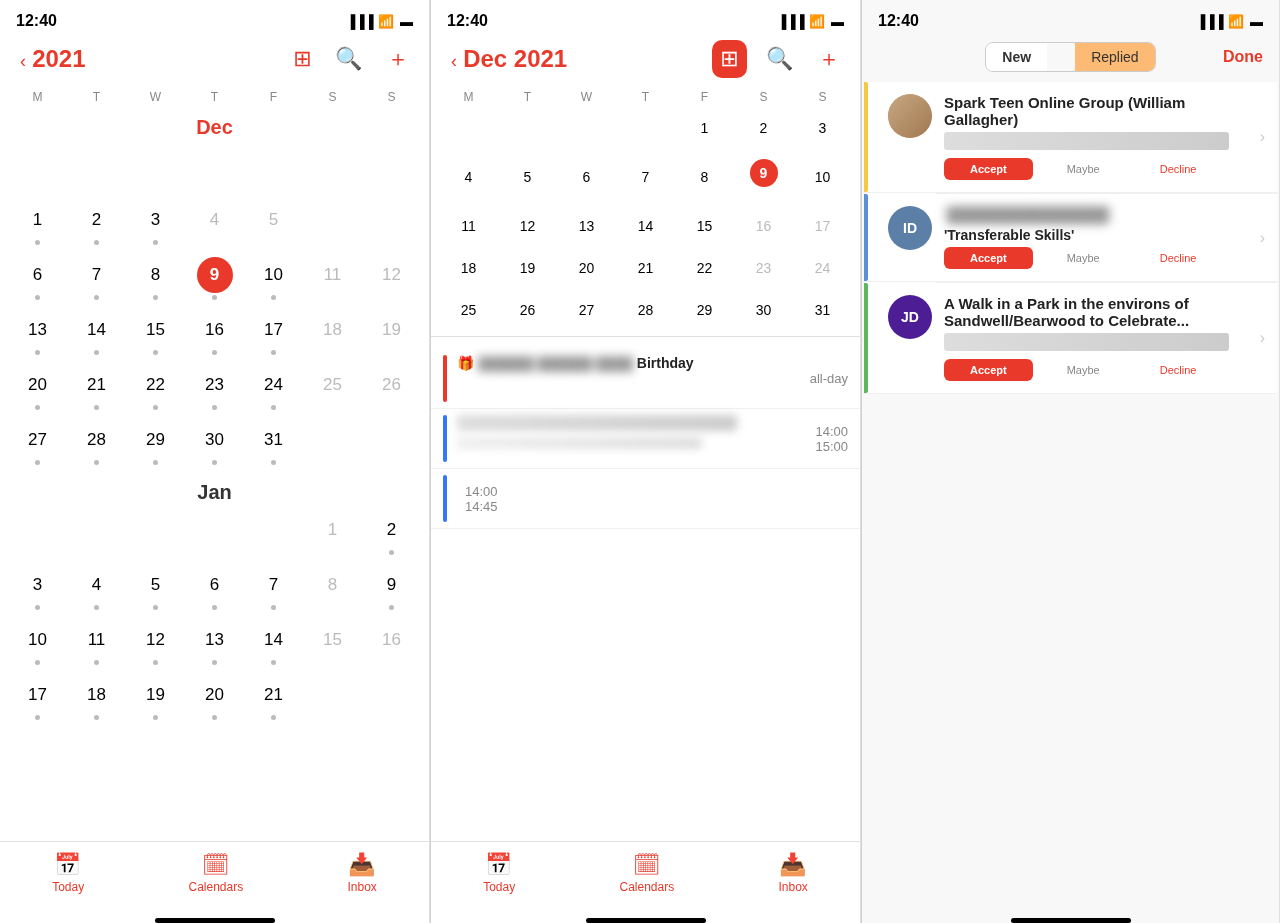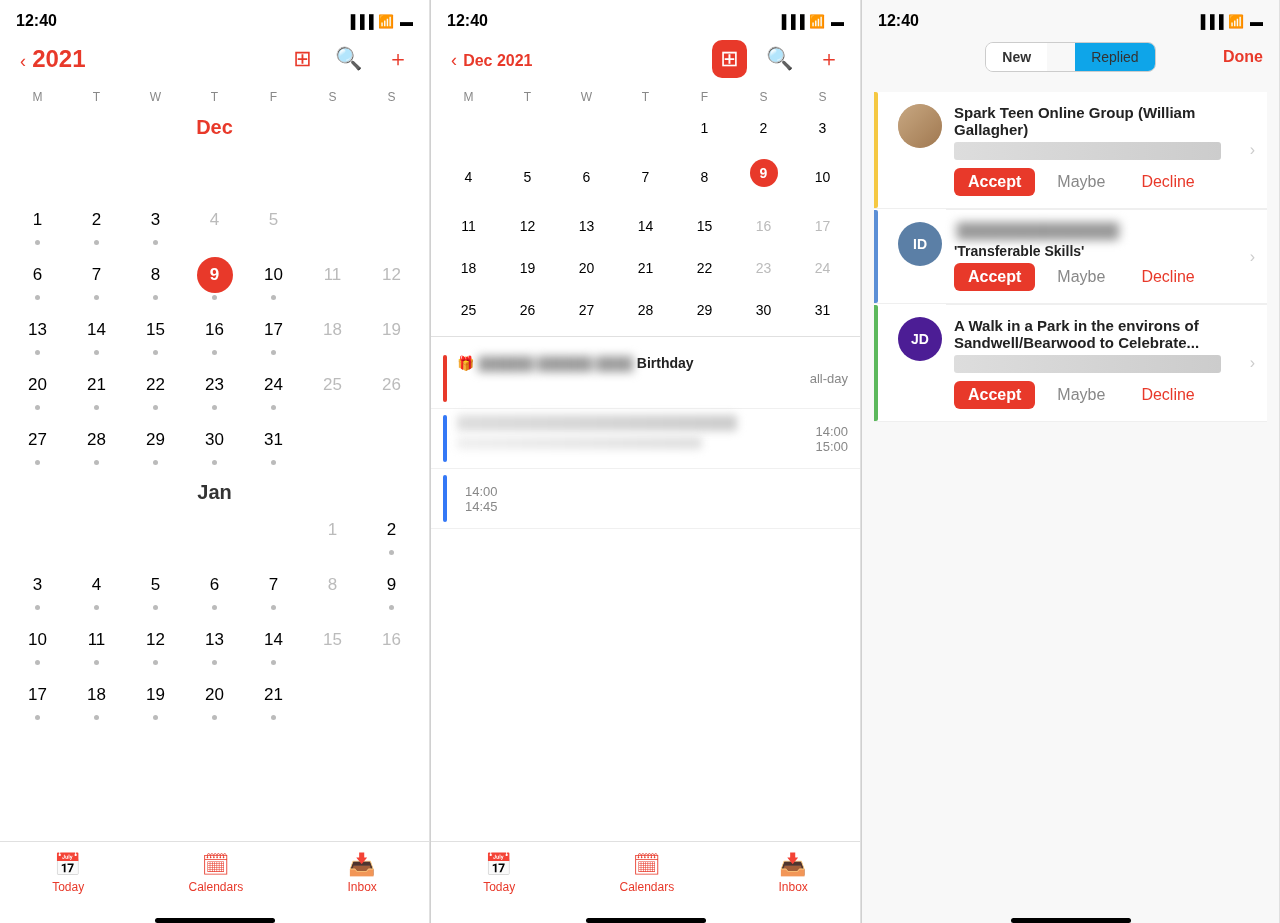--- a/index.html
+++ b/index.html
@@ -186,21 +186,21 @@
       display: flex;
       border: 1px solid #ccc;
       border-radius: 8px;
       overflow: hidden;
       gap: 28px;
     }
     .seg-btn {
       padding: 6px 16px;
       font-size: 14px;
       font-weight: 500;
-      background: #0ea5e9;
+      background: #fdba74;
       border: none;
       cursor: pointer;
       color: #333;
     }
     .seg-btn.active {
       background: #fff;
       font-weight: 600;
     }
     .done-btn {
       color: #e8392a;
@@ -255,23 +255,23 @@
       border-radius: 3px;
       margin-bottom: 8px;
       width: 90%;
     }
     .inbox-actions {
       display: flex;
       gap: 8px;
       align-items: center;
     }
     .action-btn {
-      padding: 5px 14px;
+      padding: 5px 26px;
       border-radius: 6px;
-      font-size: 16px;
+      font-size: 11px;
       font-weight: 600;
       cursor: pointer;
       border: none;
     }
     .action-btn.accept { background: #e8392a; color: #fff; }
     .action-btn.maybe { background: none; color: #888; border: none; font-weight: 500; }
     .action-btn.decline { background: none; color: #e8392a; border: none; font-weight: 500; }
     .chevron-right {
       color: #ccc;
       font-size: 16px;
@@ -643,21 +643,21 @@
     <div class="status-icons">
       <span>▐▐▐</span>
       <span>📶</span>
       <span>▬</span>
     </div>
   </div>
 
   <div class="nav-bar">
     <button class="nav-btn">
       <span style="font-size:18px;">‹</span>
-      <span style="font-size:16px; color:#e8392a; font-weight:600;">Dec 2021</span>
+      <span style="font-size:24px; color:#e8392a; font-weight:600;">Dec 2021</span>
     </button>
     <div class="nav-icons">
       <button class="nav-btn" style="background:#e8392a; border-radius:10px; padding:6px 8px; color:#fff;">⊞</button>
       <button class="nav-btn">🔍</button>
       <button class="nav-btn">＋</button>
     </div>
   </div>
 
   <div style="padding: 0 8px;">
     <div class="weekday-header">
@@ -855,21 +855,21 @@
 
   <div class="inbox-header">
     <div style="width:50px;"></div>
     <div class="segment-control">
       <button class="seg-btn active">New</button>
       <button class="seg-btn">Replied</button>
     </div>
     <button class="done-btn">Done</button>
   </div>
 
-  <div style="background:#fff; margin: 12px;">
+  <div style="background:#fff; margin: 2px;">
 
     <div class="inbox-item" style="position:relative;">
       <div class="accent-bar accent-yellow"></div>
       <div class="inbox-avatar has-photo" style="margin-left:8px;">
         <div style="width:100%; height:100%; background: linear-gradient(135deg, #c8a882, #a07850); border-radius:50%;"></div>
       </div>
       <div class="inbox-content">
         <div class="inbox-name">Spark Teen Online Group (William Gallagher)</div>
         <div class="inbox-preview"></div>
         <div class="inbox-actions">

